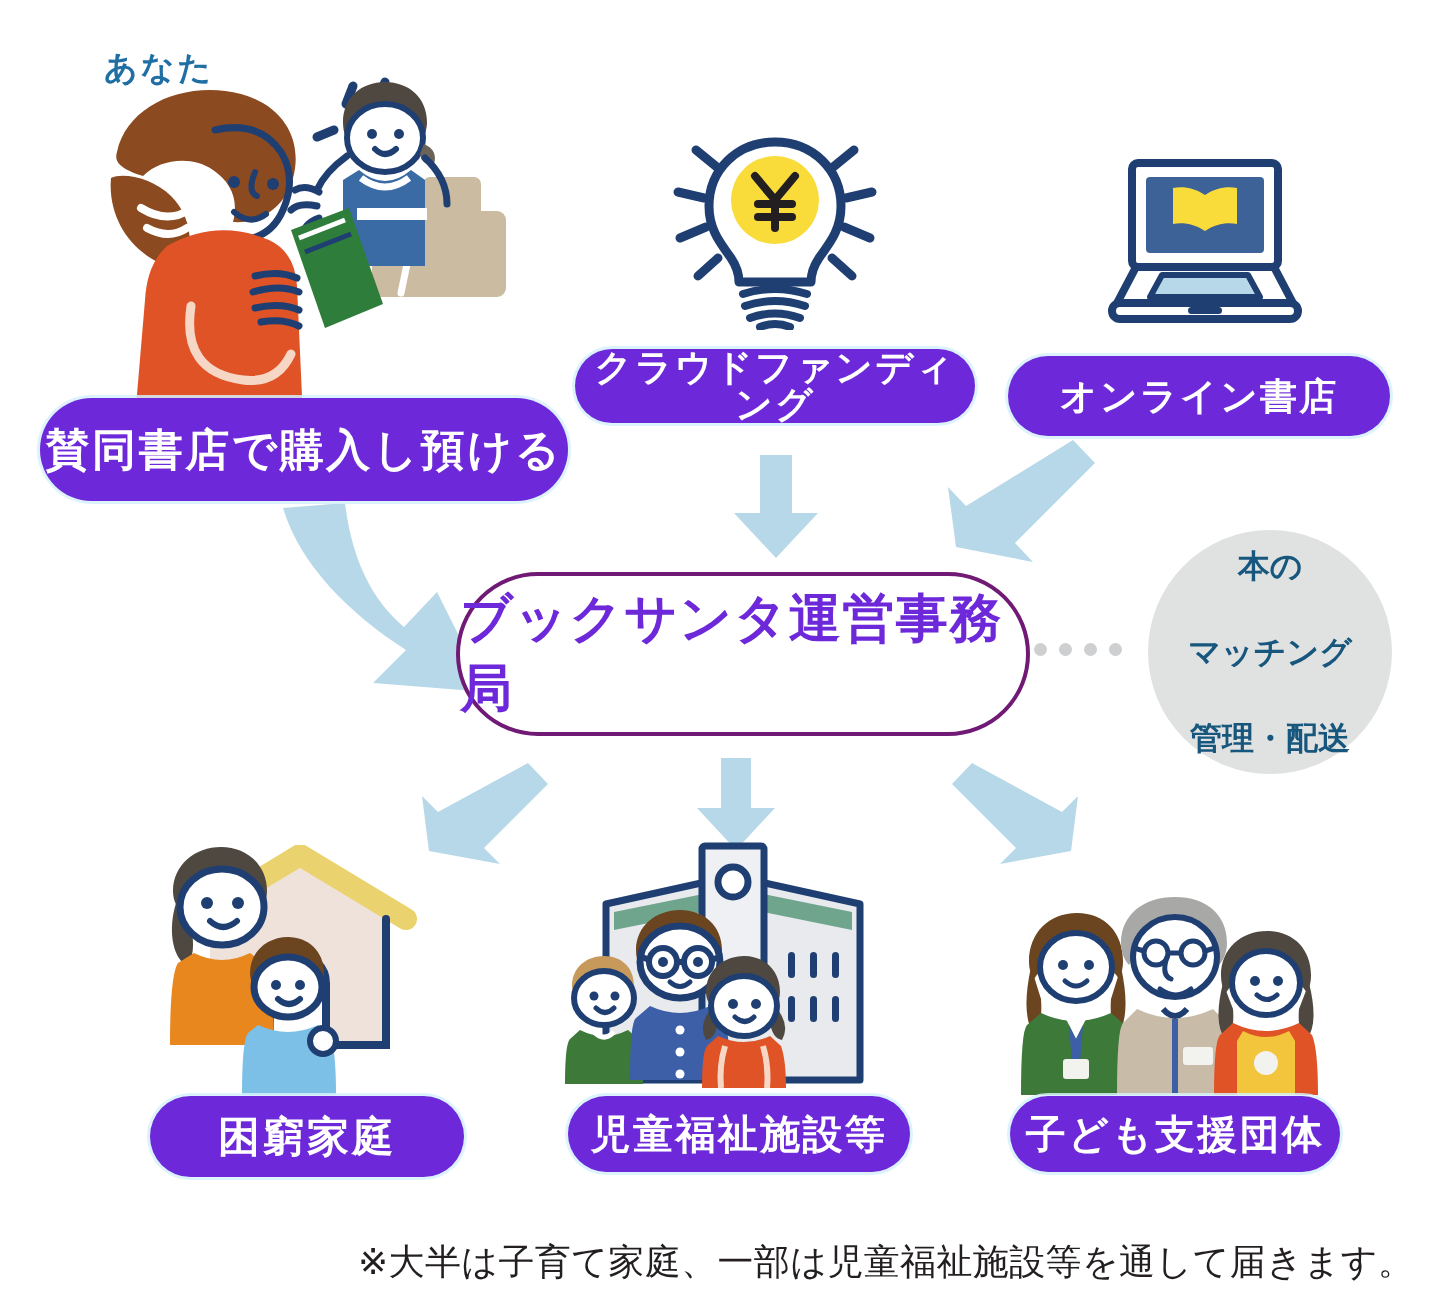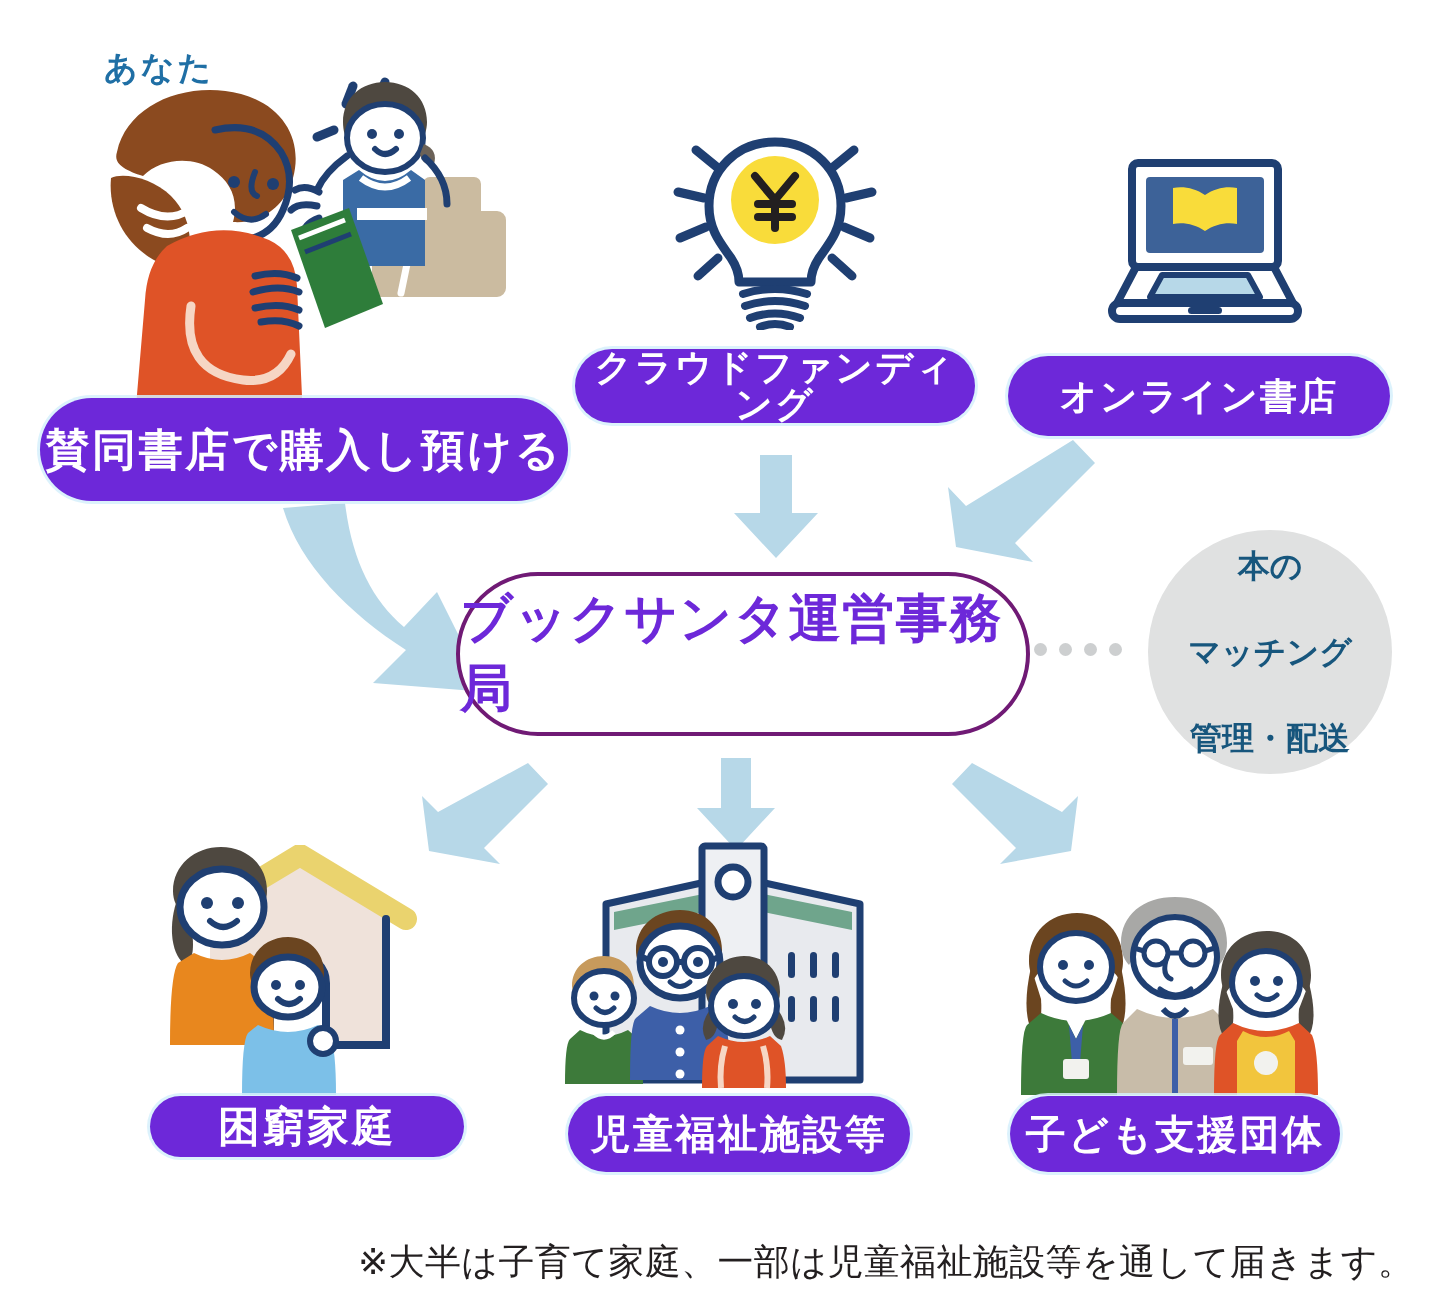--- a/index.html
+++ b/index.html
@@ -389,21 +389,21 @@
       <ellipse cx="251" cy="88" rx="34" ry="32" fill="#ffffff" stroke="#1f3f72" stroke-width="6"></ellipse>
       <circle cx="240" cy="86" r="5" fill="#1f3f72"></circle>
       <circle cx="263" cy="86" r="5" fill="#1f3f72"></circle>
       <path d="M242 100 q10 9 20 0" stroke="#1f3f72" stroke-width="5" fill="none" stroke-linecap="round"></path>
       <path d="M218 128 q33 16 66 0 l13 12 q6 14 6 60 h-104 q0 -54 6 -60 Z" fill="#df5327"></path>
       <path d="M228 136 q23 12 46 0 l6 10 v54 h-58 v-54 Z" fill="#f2c53d"></path>
       <circle cx="251" cy="168" r="12" fill="#f2f2ee"></circle>
     </svg>
   </div>
 
-  <div class="pill" style="left:150px;top:1096px;width:314px;height:61px;font-size:42px;">
+  <div class="pill" style="left:150px;top:1096px;width:314px;height:81px;font-size:42px;">
     <span>困窮家庭</span>
   </div>
 
   <div class="pill" style="left:1010px;top:1096px;width:330px;height:76px;font-size:40px;">
     <span>子ども支援団体</span>
   </div>
 
   <div class="pill" style="left:568px;top:1096px;width:342px;height:76px;font-size:40px;">
     <span>児童福祉施設等</span>
   </div>

